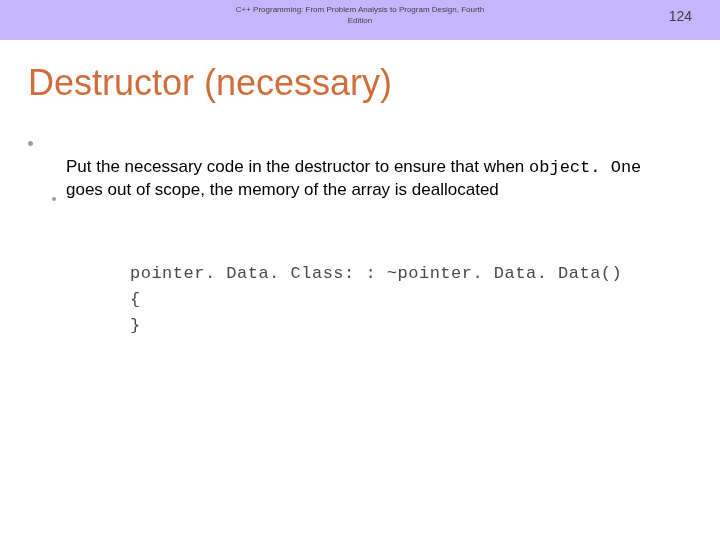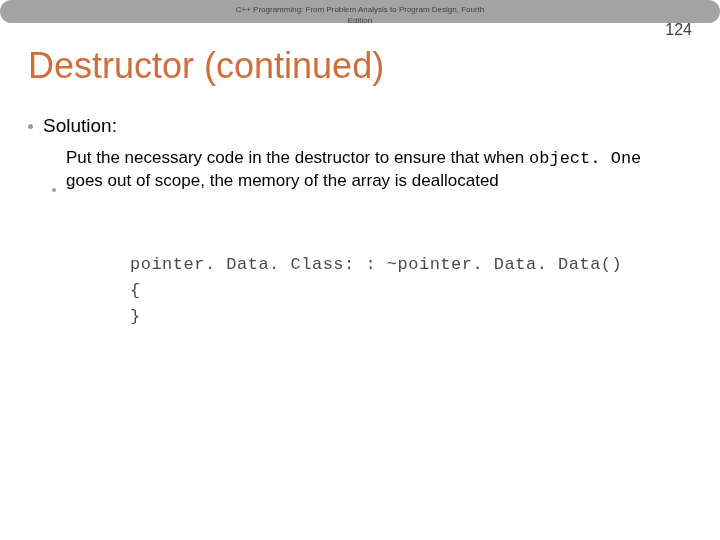--- a/index.html
+++ b/index.html
@@ -4,41 +4,40 @@
   <style>
     * { margin: 0; padding: 0; box-sizing: border-box; }
     html, body { width: 720px; height: 540px; overflow: hidden; }
     body {
       font-family: Arial, Helvetica, sans-serif;
       background: #fff;
       position: relative;
     }
     .header-bar {
       width: 100%;
-      height: 23px;
-      background: #a3a3a3;
+      height: 40px;
+      background: #c4b5fd;
       position: relative;
-      border-radius: 12px;
     }
     .header-center {
       position: absolute;
       left: 50%;
       top: 4px;
       transform: translateX(-50%);
       width: 260px;
       text-align: center;
       font-size: 8px;
       line-height: 11px;
       color: #404040;
     }
     .page-number {
       position: absolute;
       right: 28px;
-      top: 21px;
-      font-size: 16px;
+      top: 8px;
+      font-size: 14px;
       color: #404040;
     }
     .slide-title {
       font-size: 36px;
       font-weight: 400;
       color: #d16d3a;
       margin: 22px 0 0 28px;
       letter-spacing: 0px;
     }
     .bullet-l1 {
@@ -94,25 +93,24 @@
     }
   </style>
 </head>
 <body>
 
 <div class="header-bar">
   <div class="header-center">C++ Programming: From Problem Analysis to Program Design, Fourth Edition</div>
   <div class="page-number">124</div>
 </div>
 
-<h1 class="slide-title">Destructor (continued)</h1>
+<h1 class="slide-title">Destructor (necessary)</h1>
 
 <div class="bullet-l1">
   <span class="dot"></span>
-  <span class="text">Solution:</span>
 </div>
 
 <div class="bullet-l2">
   <span class="dot"></span>
   <span class="text">
     <span>Put the necessary code in the destructor to ensure that when </span><span class="mono">object. One</span><span> goes out of scope, the memory of the array is deallocated</span>
   </span>
 </div>
 
 <div class="code-block">

